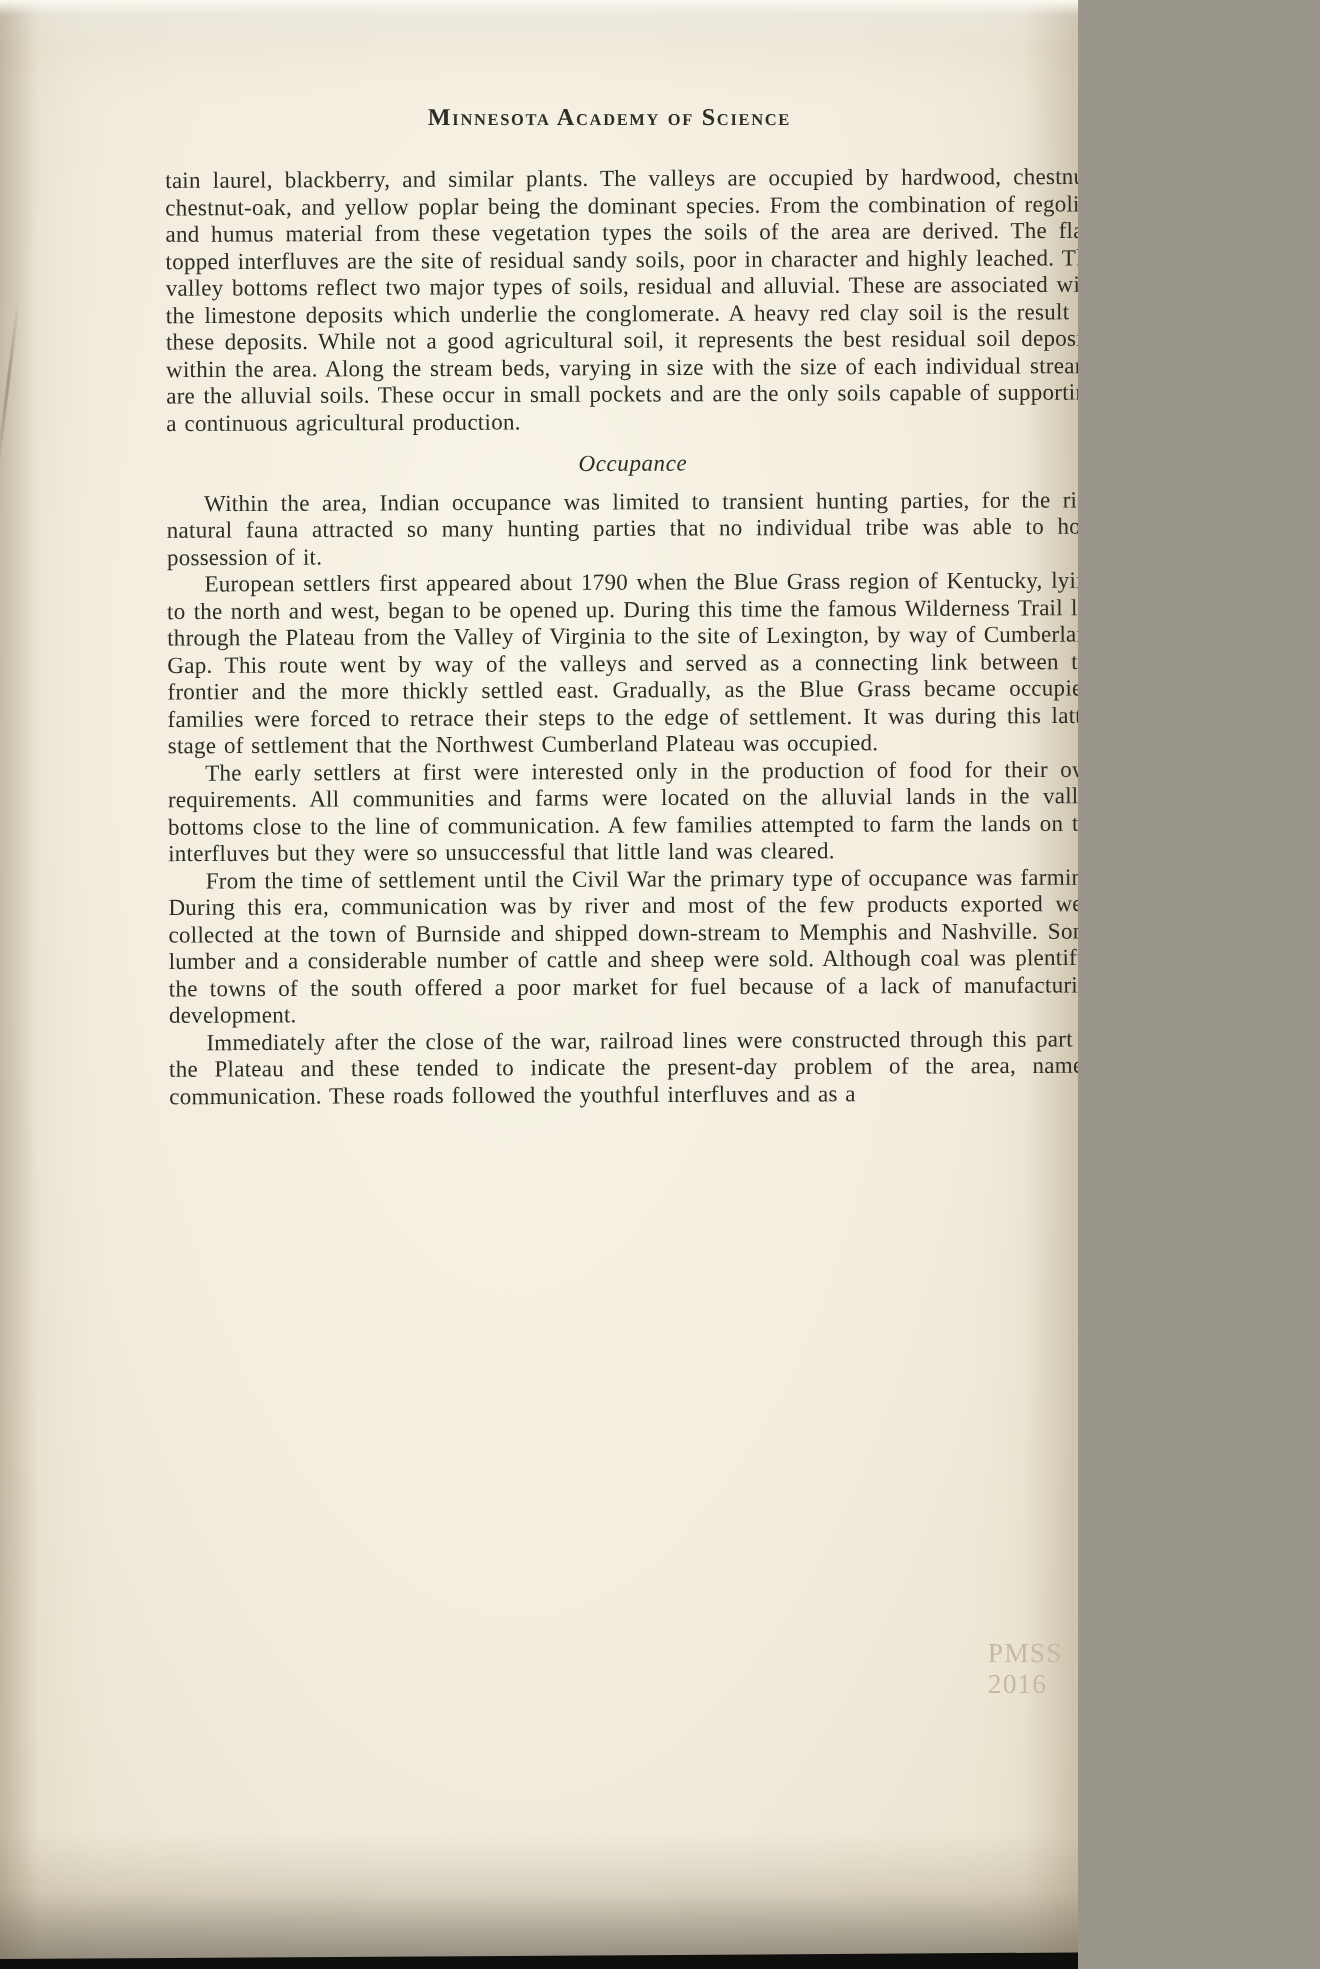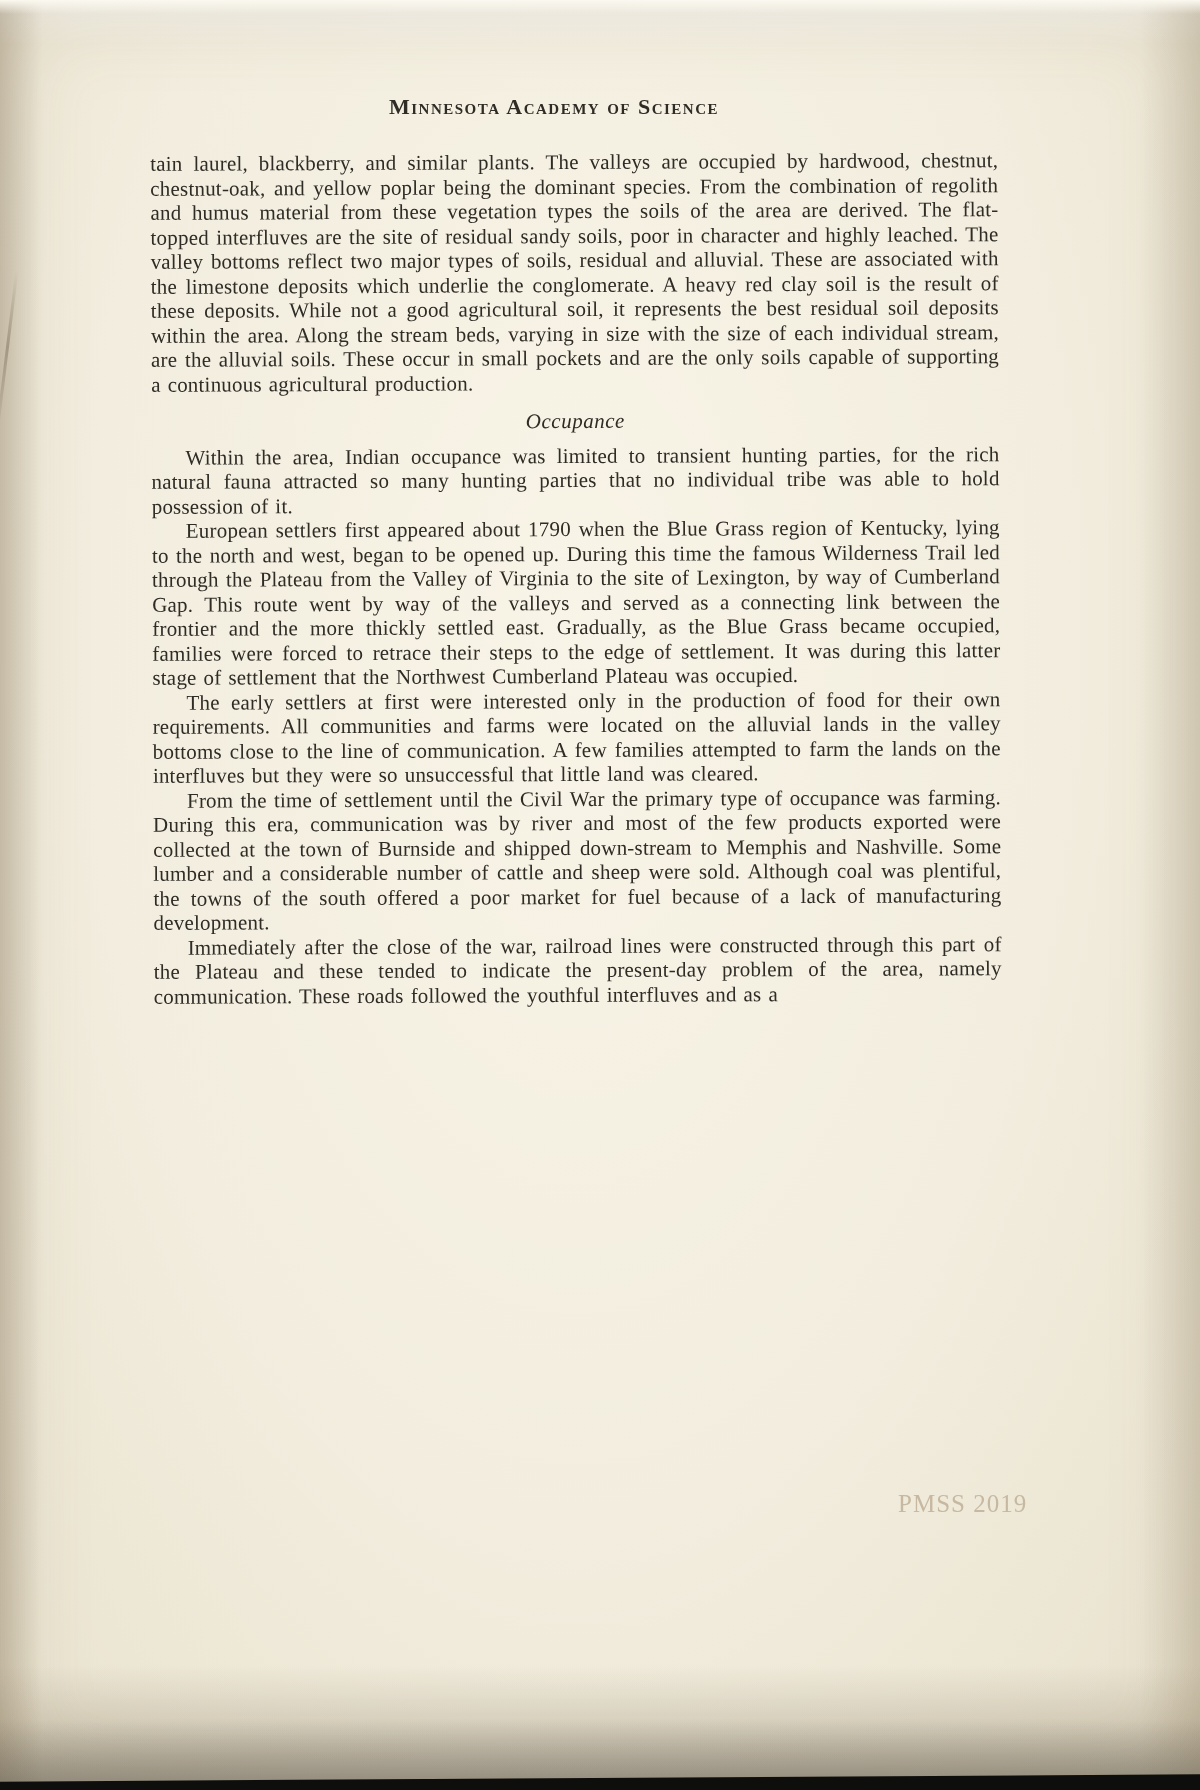--- a/index.html
+++ b/index.html
@@ -7,21 +7,21 @@
     padding: 0;
     background: #9a968c;
   }
   body {
     width: 1200px;
     height: 1790px;
     font-family: "Liberation Serif", "DejaVu Serif", serif;
   }
   .scan {
     position: relative;
-    width: 1200px;
+    width: 980px;
     height: 1790px;
     overflow: hidden;
     background:
       linear-gradient(90deg, rgba(130,112,84,0.30) 0%, rgba(130,112,84,0) 3.5%),
       linear-gradient(270deg, rgba(145,128,98,0.22) 0%, rgba(145,128,98,0) 5%),
       linear-gradient(180deg, rgba(255,255,255,0.55) 0%, rgba(255,255,255,0) 2.5%),
       linear-gradient(0deg, rgba(110,94,70,0.38) 0%, rgba(110,94,70,0) 7%),
       radial-gradient(ellipse at 48% 35%, #f8f4e7 0%, #f2edde 55%, #e8e1cd 100%);
     box-shadow: inset 0 0 90px rgba(120,100,70,0.22);
   }
@@ -124,18 +124,18 @@
     <p>European settlers first appeared about 1790 when the Blue Grass region of Kentucky, lying to the north and west, began to be opened up. During this time the famous Wilderness Trail led through the Plateau from the Valley of Virginia to the site of Lexington, by way of Cumberland Gap. This route went by way of the valleys and served as a connecting link between the frontier and the more thickly settled east. Gradually, as the Blue Grass became occupied, families were forced to retrace their steps to the edge of settlement. It was during this latter stage of settlement that the Northwest Cumberland Plateau was occupied.</p>
 
     <p>The early settlers at first were interested only in the production of food for their own requirements. All communities and farms were located on the alluvial lands in the valley bottoms close to the line of communication. A few families attempted to farm the lands on the interfluves but they were so unsuccessful that little land was cleared.</p>
 
     <p>From the time of settlement until the Civil War the primary type of occupance was farming. During this era, communication was by river and most of the few products exported were collected at the town of Burnside and shipped down-stream to Memphis and Nashville. Some lumber and a considerable number of cattle and sheep were sold. Although coal was plentiful, the towns of the south offered a poor market for fuel because of a lack of manufacturing development.</p>
 
     <p>Immediately after the close of the war, railroad lines were constructed through this part of the Plateau and these tended to indicate the present-day problem of the area, namely communication. These roads followed the youthful interfluves and as a</p>
 
   </div>
 
-  <div class="watermark">PMSS 2019</div>
+  <div class="watermark">PMSS 2016</div>
 
   <div class="bottom-shade"></div>
   <div class="bottom-edge"></div>
 
 </div>
 
 </body></html>

